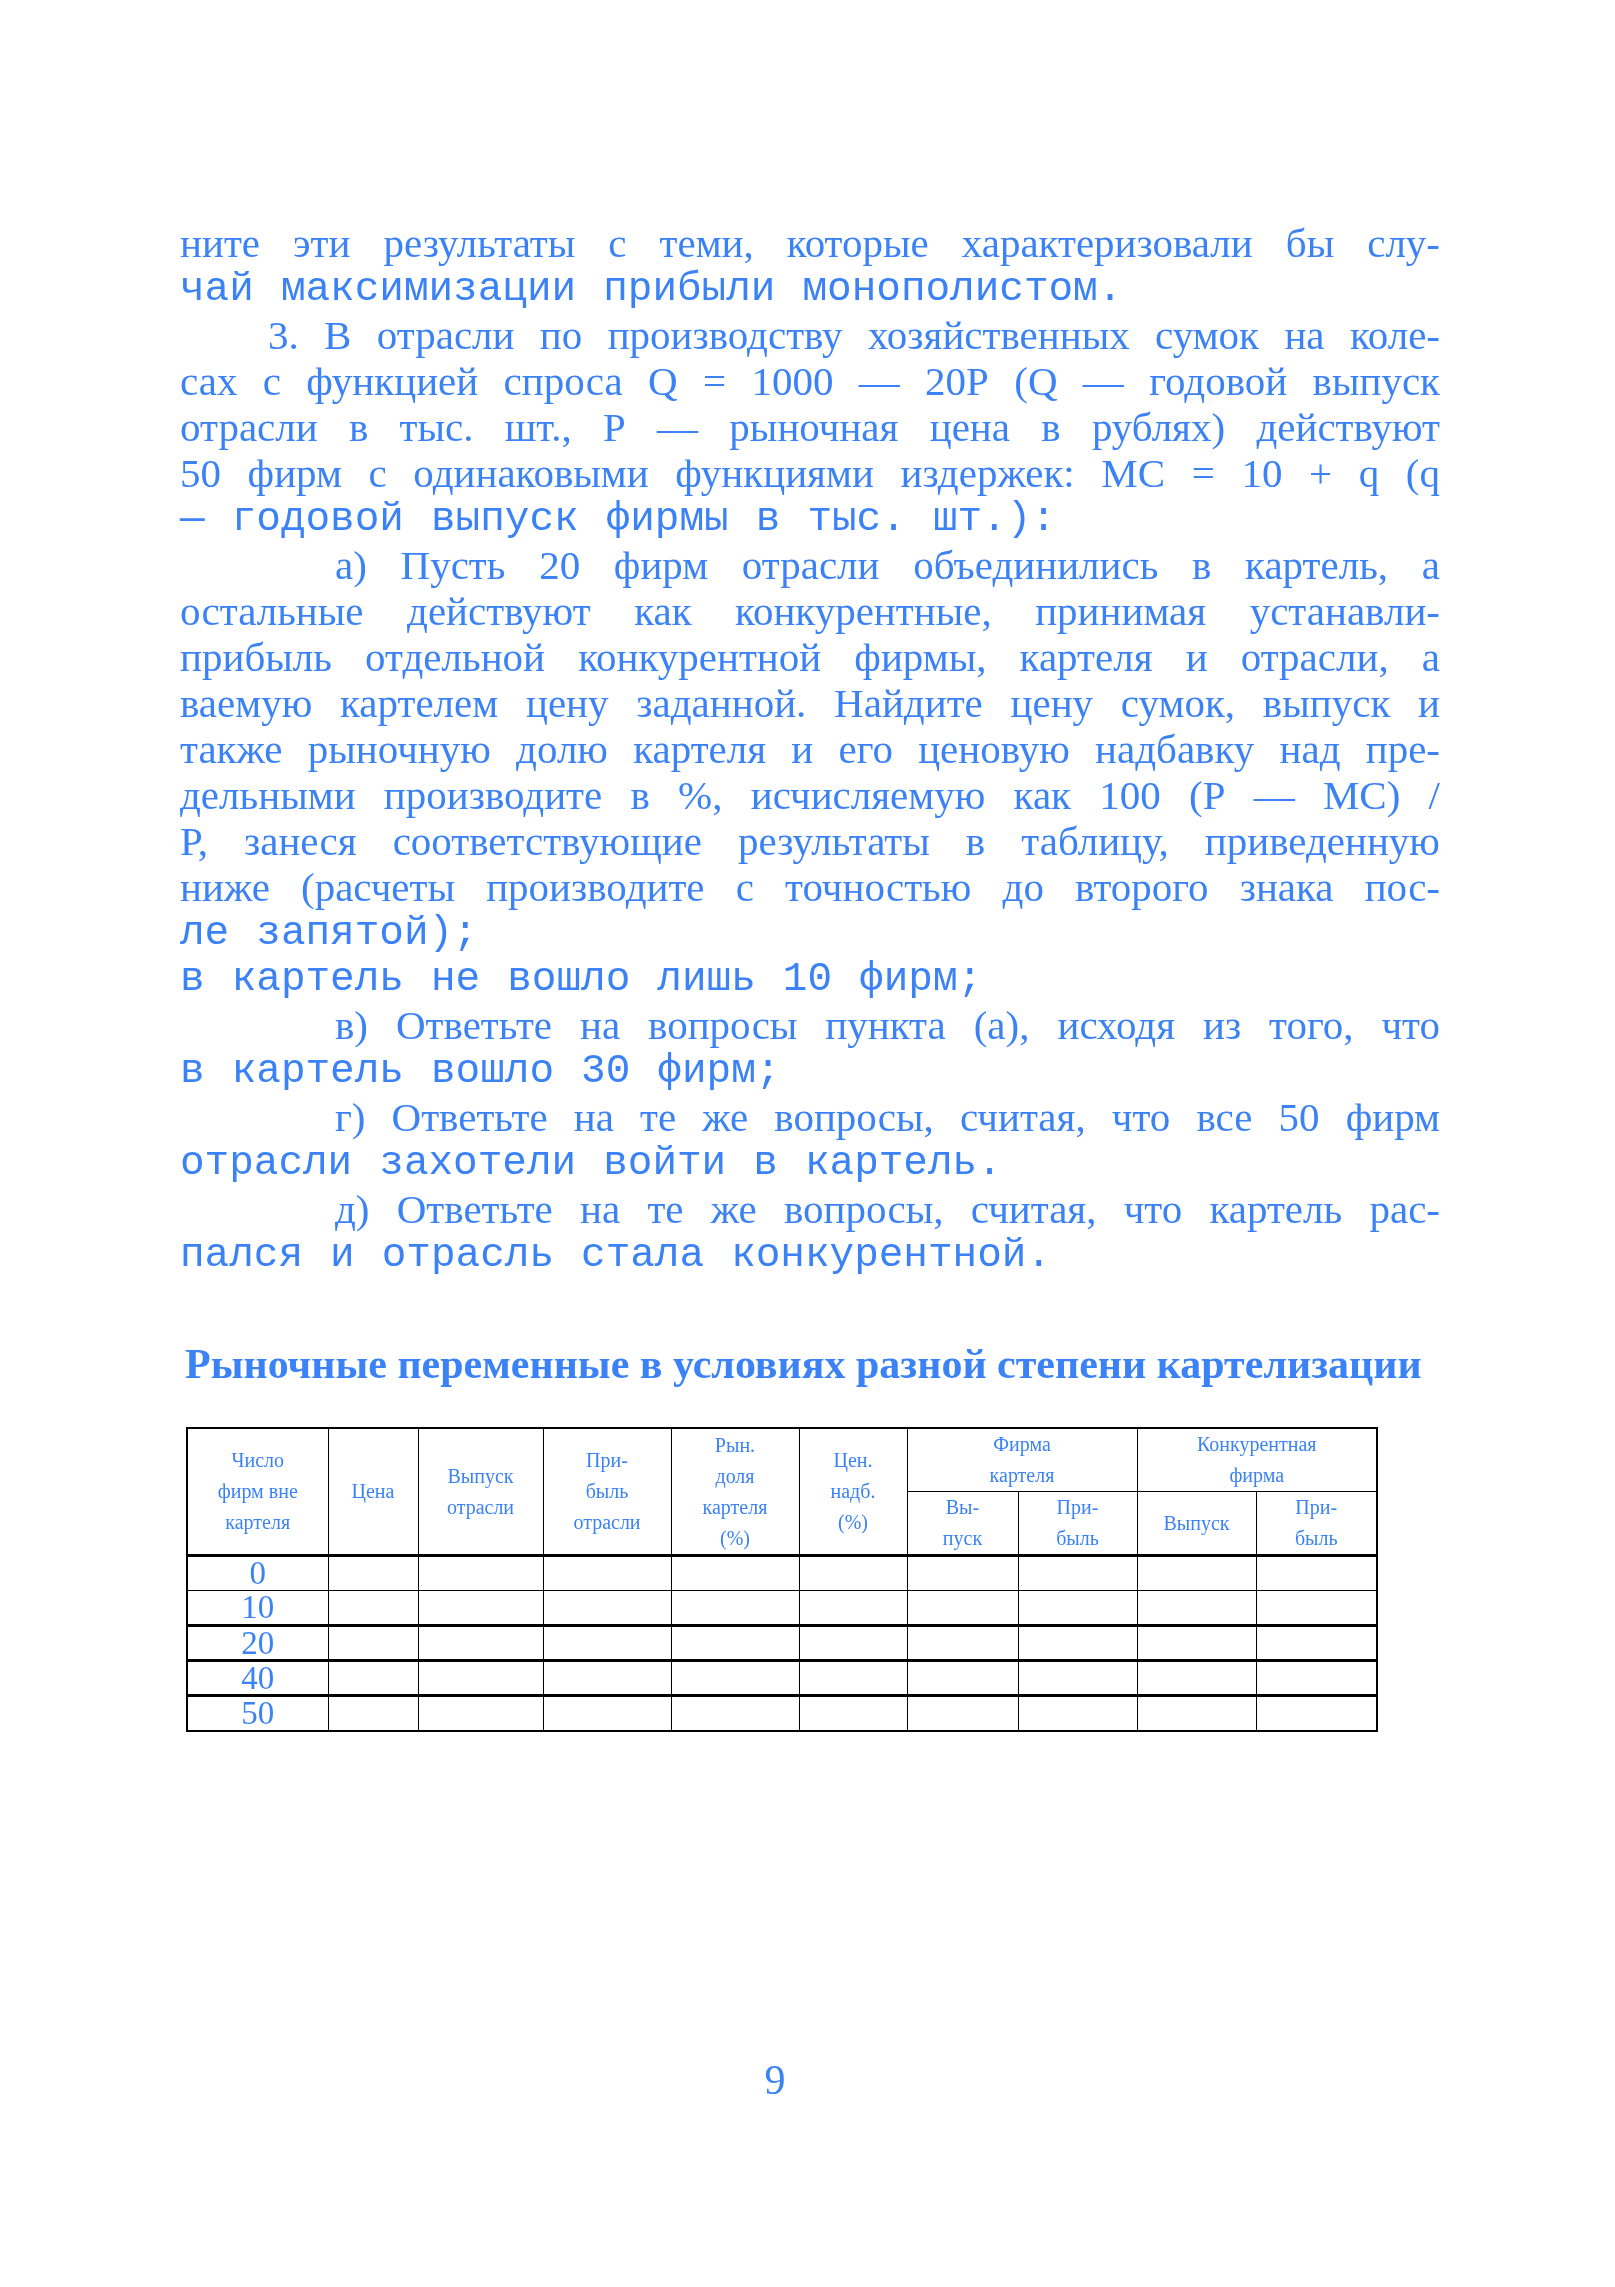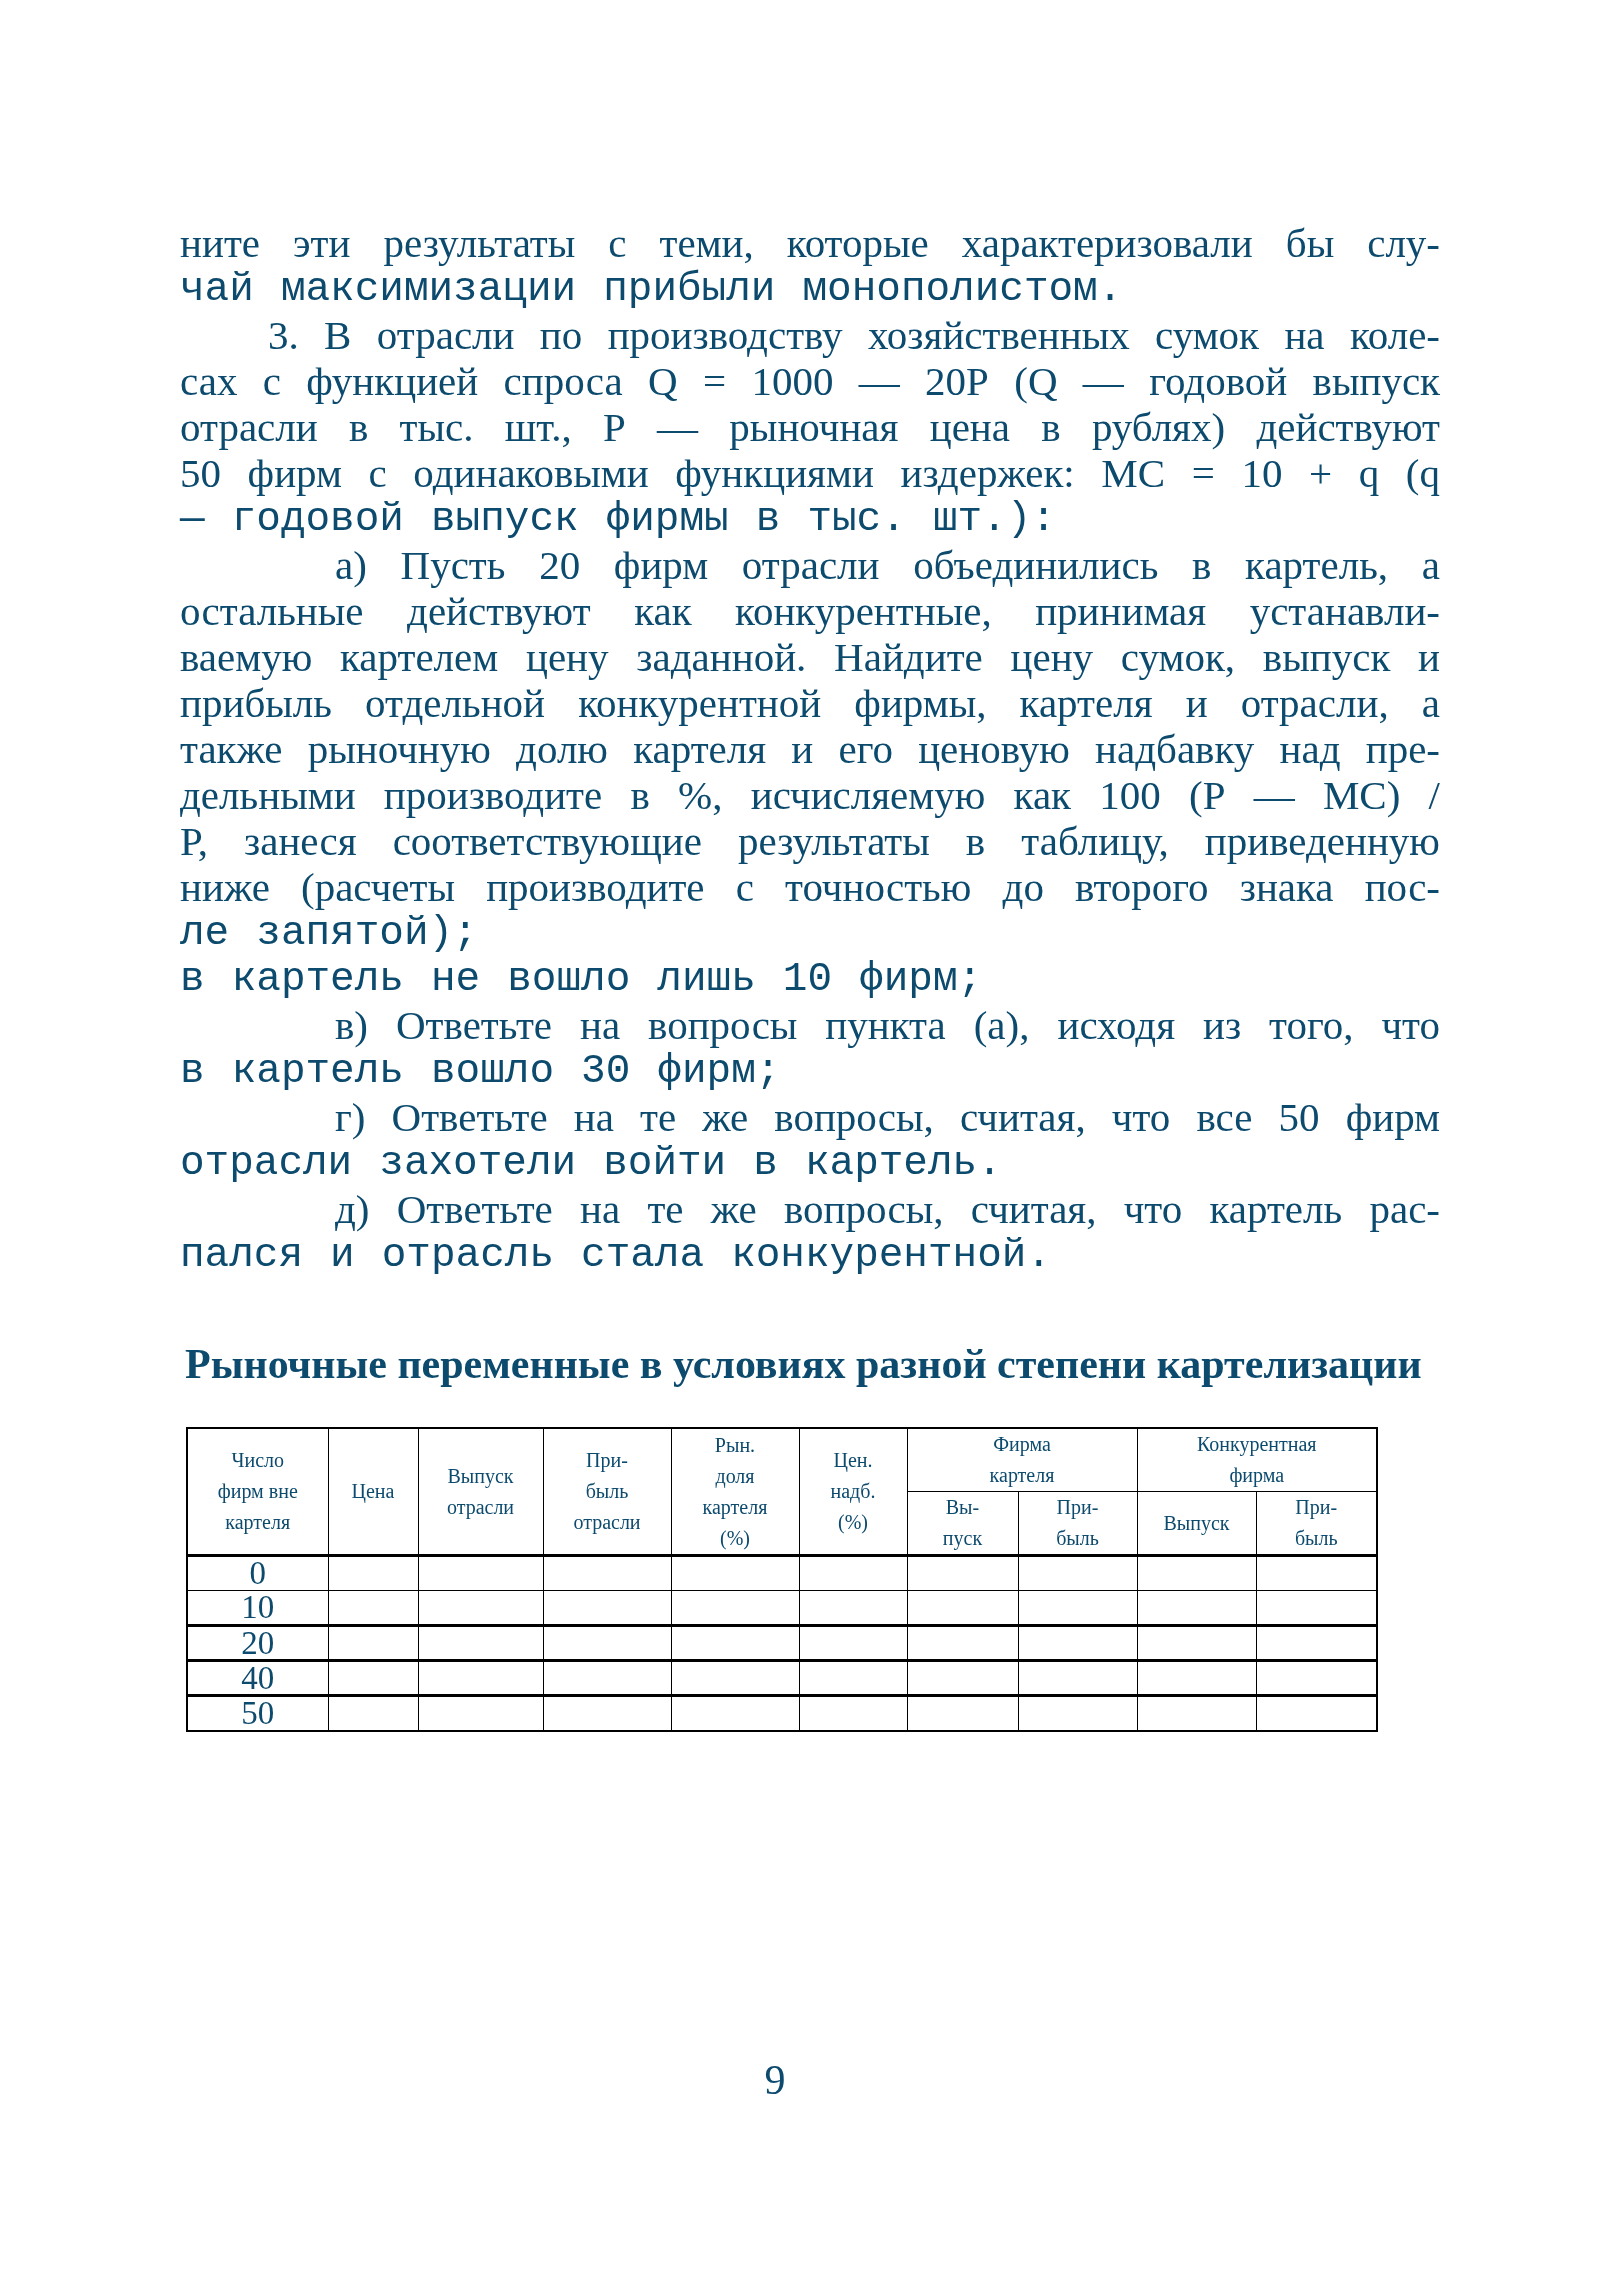--- a/index.html
+++ b/index.html
@@ -1,21 +1,21 @@
 <!DOCTYPE html>
 <html lang="ru" style="font-size:14.8px"><head>
 <meta charset="utf-8">
 <style>
   html, body { margin: 0; padding: 0; background: #ffffff; }
   .page {
     position: relative;
     width: 1615px;
     height: 2288px;
     background: #ffffff;
-    color: #0c4a6e;
+    color: #3b82f6;
     font-family: "Liberation Serif", "DejaVu Serif", serif;
     overflow: hidden;
   }
   .text-block {
     position: absolute;
     left: 180px;
     top: 220px;
     width: 1260px;
     font-size: 41px;
     line-height: 46px;
@@ -89,22 +89,22 @@
   <div class="text-block">
     <div class="line">ните эти результаты с теми, которые характеризовали бы слу-</div>
     <div class="line left">чай максимизации прибыли монополистом.</div>
     <div class="line indent-num">3. В отрасли по производству хозяйственных сумок на коле-</div>
     <div class="line">сах с функцией спроса Q = 1000 — 20Р (Q — годовой выпуск</div>
     <div class="line">отрасли в тыс. шт., Р — рыночная цена в рублях) действуют</div>
     <div class="line">50 фирм с одинаковыми функциями издержек: МС = 10 + q (q</div>
     <div class="line left">— годовой выпуск фирмы в тыс. шт.):</div>
     <div class="line indent-item">а) Пусть 20 фирм отрасли объединились в картель, а</div>
     <div class="line">остальные действуют как конкурентные, принимая устанавли-</div>
+    <div class="line">прибыль отдельной конкурентной фирмы, картеля и отрасли, а</div>
     <div class="line">ваемую картелем цену заданной. Найдите цену сумок, выпуск и</div>
-    <div class="line">прибыль отдельной конкурентной фирмы, картеля и отрасли, а</div>
     <div class="line">также рыночную долю картеля и его ценовую надбавку над пре-</div>
     <div class="line">дельными производите в %, исчисляемую как 100 (Р — МС) /</div>
     <div class="line">Р, занеся соответствующие результаты в таблицу, приведенную</div>
     <div class="line">ниже (расчеты производите с точностью до второго знака пос-</div>
     <div class="line left">ле запятой);</div>
     <div class="line left">в картель не вошло лишь 10 фирм;</div>
     <div class="line indent-item">в) Ответьте на вопросы пункта (а), исходя из того, что</div>
     <div class="line left">в картель вошло 30 фирм;</div>
     <div class="line indent-item">г) Ответьте на те же вопросы, считая, что все 50 фирм</div>
     <div class="line left">отрасли захотели войти в картель.</div>

